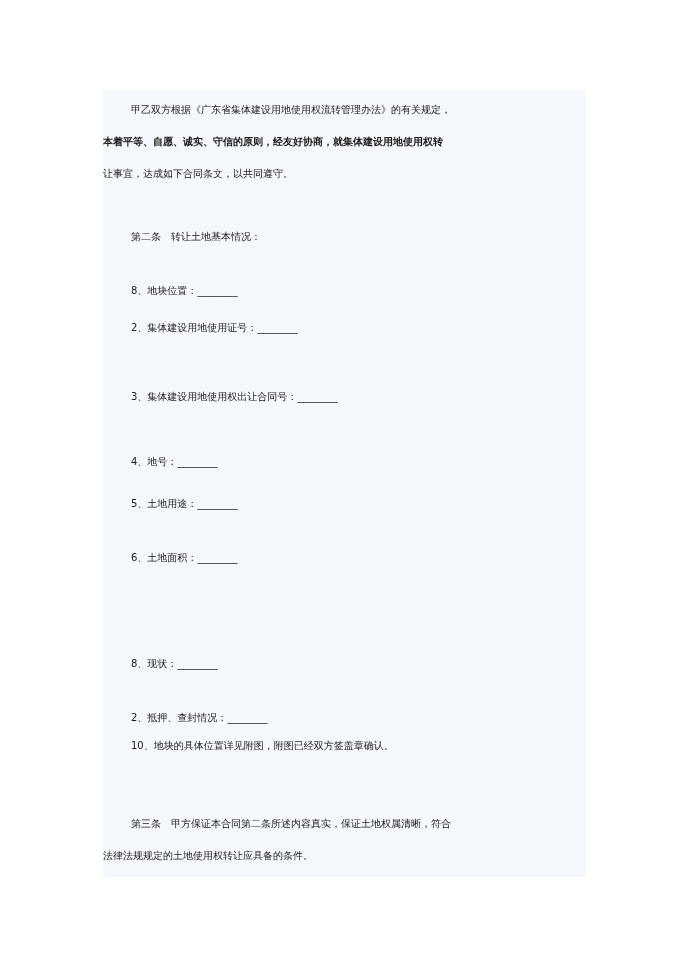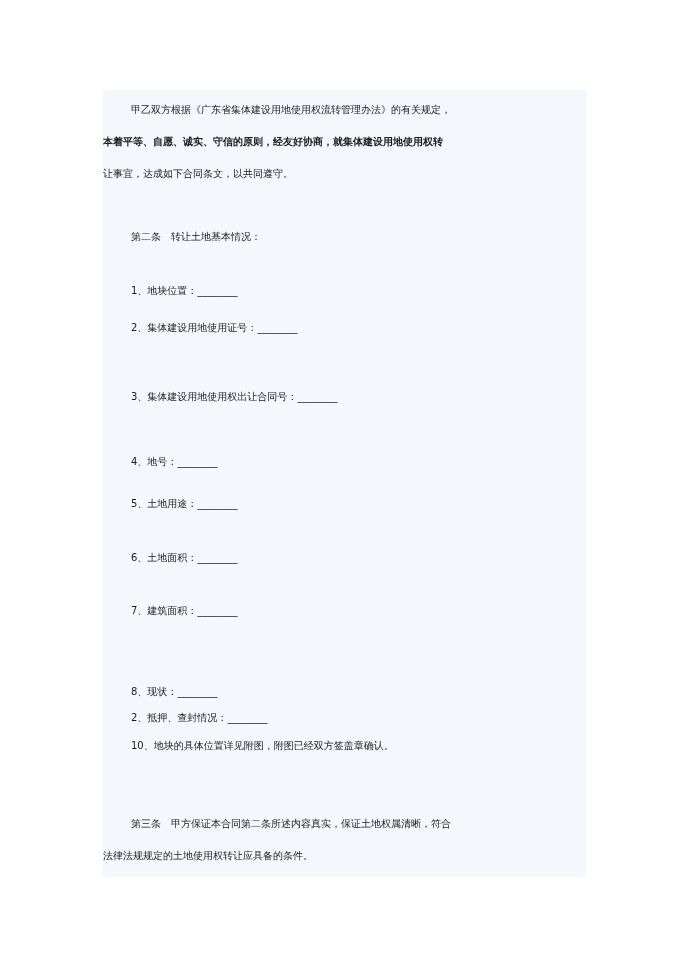--- a/index.html
+++ b/index.html
@@ -18,41 +18,38 @@
 
 <div class="page-box">
 
   <div class="line" style="left:28px; top:10px;">甲乙双方根据《广东省集体建设用地使用权流转管理办法》的有关规定，</div>
   <div class="line" style="left:0; top:42px;font-weight:bold;">本着平等、自愿、诚实、守信的原则，经友好协商，就集体建设用地使用权转</div>
   <div class="line" style="left:0; top:74px;">让事宜，达成如下合同条文，以共同遵守。</div>
 
   <div class="line" style="left:28px; top:137px;">第二条　转让土地基本情况：</div>
 
   <div class="line" style="left:28px; top:191px;">
-    <span>1、地块位置：</span><span>________</span>
+    <span>8、地块位置：</span><span>________</span>
   </div>
   <div class="line" style="left:28px; top:228px;">
     <span>2、集体建设用地使用证号：</span><span>________</span>
   </div>
   <div class="line" style="left:28px; top:297px;">
     <span>3、集体建设用地使用权出让合同号：</span><span>________</span>
   </div>
   <div class="line" style="left:28px; top:351px;margin-top:11px;">
     <span>4、地号：</span><span>________</span>
   </div>
   <div class="line" style="left:28px; top:404px;">
     <span>5、土地用途：</span><span>________</span>
   </div>
   <div class="line" style="left:28px; top:458px;">
     <span>6、土地面积：</span><span>________</span>
   </div>
-  <div class="line" style="left:28px; top:511px;">
-    <span>7、建筑面积：</span><span>________</span>
-  </div>
-  <div class="line" style="left:28px; top:564px;margin-top:28px;">
+  <div class="line" style="left:28px; top:564px;">
     <span>8、现状：</span><span>________</span>
   </div>
   <div class="line" style="left:28px; top:618px;">
     <span>2、抵押、查封情况：</span><span>________</span>
   </div>
 
   <div class="line" style="left:28px; top:646px;">10、地块的具体位置详见附图，附图已经双方签盖章确认。</div>
 
   <div class="line" style="left:0; top:756px;">法律法规规定的土地使用权转让应具备的条件。</div>
   <div class="line" style="left:28px; top:724px;">第三条　甲方保证本合同第二条所述内容真实，保证土地权属清晰，符合</div>

